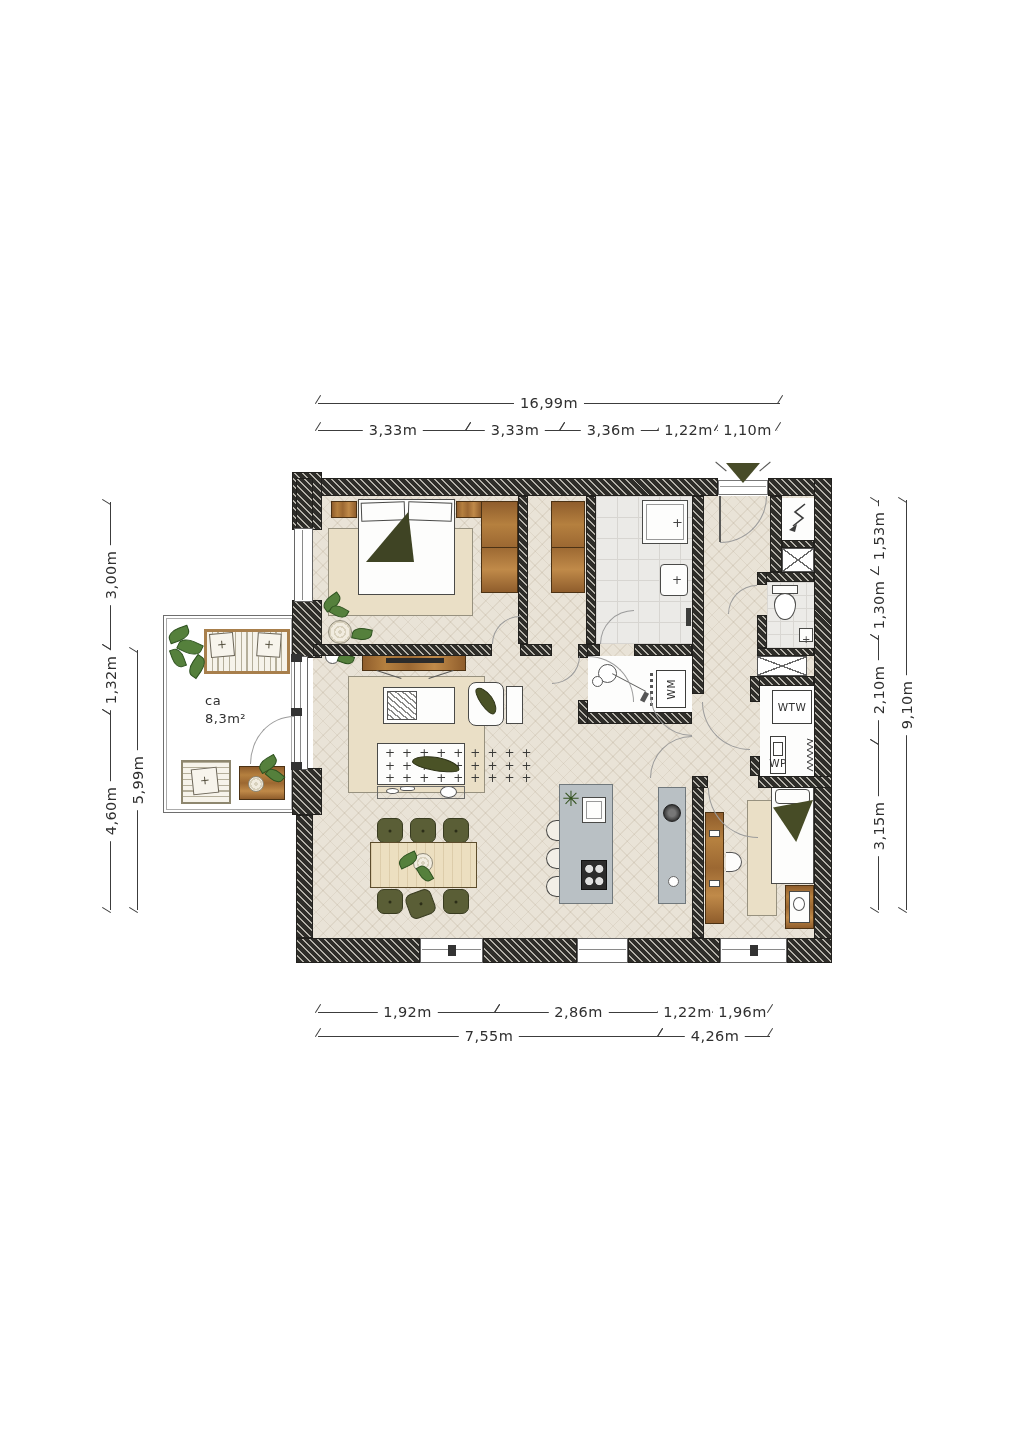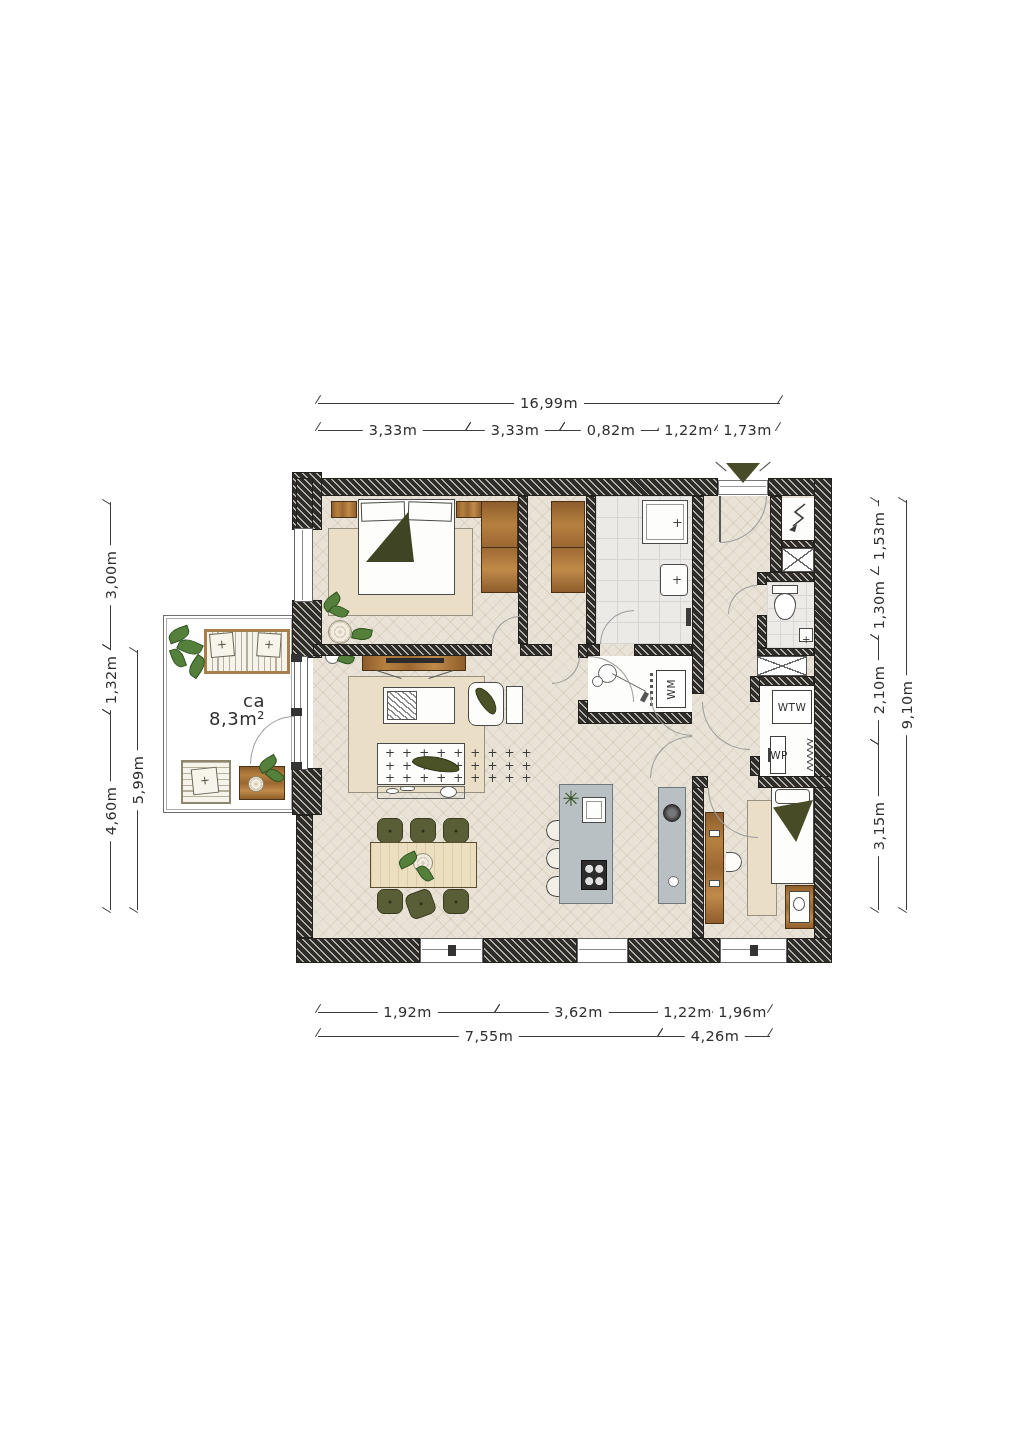--- a/index.html
+++ b/index.html
@@ -64,52 +64,52 @@
   .dim-h{position:absolute;border-top:1.4px solid #3c3c3c;}
   .dim-h::before,.dim-h::after{content:"";position:absolute;top:-5px;width:10px;border-top:1.4px solid #3c3c3c;transform:rotate(-58deg);}
   .dim-h::before{left:-5px;}.dim-h::after{right:-5px;}
   .dim-h>span{position:absolute;left:50%;top:0;transform:translate(-50%,-56%);background:#fff;padding:0 6px;
               font-size:14.5px;white-space:nowrap;letter-spacing:.4px;}
   .dim-v{position:absolute;border-left:1.4px solid #3c3c3c;}
   .dim-v::before,.dim-v::after{content:"";position:absolute;left:-5px;height:10px;border-left:1.4px solid #3c3c3c;transform:rotate(-58deg);}
   .dim-v::before{top:-5px;}.dim-v::after{bottom:-5px;}
   .dim-v>span{position:absolute;top:50%;left:0;transform:translate(-50%,-50%) rotate(-90deg);background:#fff;padding:0 6px;
               font-size:14.5px;white-space:nowrap;letter-spacing:.4px;}
-  .arealabel{font-size:18px;letter-spacing:.5px;text-align:right;line-height:18px;color:#2f2f2f;}
+  .arealabel{font-size:13px;letter-spacing:.5px;text-align:left;line-height:18px;color:#2f2f2f;}
   .vtext{writing-mode:vertical-rl;transform:rotate(180deg);}
 </style>
 </head>
 <body>
 
 <div id="canvas">
 
   <div class="dim-h" style="left:318px;top:403px;width:462px">
       <span>16,99m</span>
     </div>
   <div class="dim-h" style="left:318px;top:430px;width:150px">
       <span>3,33m</span>
     </div>
   <div class="dim-h" style="left:468px;top:430px;width:94px">
       <span>3,33m</span>
     </div>
   <div class="dim-h" style="left:562px;top:430px;width:98px">
-      <span>0,82m</span>
+      <span>3,36m</span>
     </div>
   <div class="dim-h" style="left:660px;top:430px;width:57px">
       <span>1,22m</span>
     </div>
   <div class="dim-h" style="left:717px;top:430px;width:61px">
-      <span>1,73m</span>
+      <span>1,10m</span>
     </div>
 
   <div class="dim-h" style="left:318px;top:1012px;width:179px">
       <span>1,92m</span>
     </div>
   <div class="dim-h" style="left:497px;top:1012px;width:163px">
-      <span>3,62m</span>
+      <span>2,86m</span>
     </div>
   <div class="dim-h" style="left:660px;top:1012px;width:55px">
       <span>1,22m</span>
     </div>
   <div class="dim-h" style="left:715px;top:1012px;width:55px">
       <span>1,96m</span>
     </div>
   <div class="dim-h" style="left:318px;top:1036px;width:342px">
       <span>7,55m</span>
     </div>
@@ -280,21 +280,21 @@
 
   <div class="abs wfurn" style="left:772px;top:585px;width:26px;height:9px"></div>
   <div class="abs" style="left:774px;top:593px;width:22px;height:27px;border:1.3px solid #4a4a48;border-radius:50% 50% 50% 50%/42% 42% 58% 58%;background:#fff"></div>
   <div class="abs wfurn" style="left:799px;top:628px;width:14px;height:14px">
     <div class="abs" style="left:2px;top:5px;font-size:10px;color:#444">+</div>
   </div>
 
   <div class="abs equipbox" style="left:772px;top:690px;width:40px;height:34px">
     <span>WTW</span>
   </div>
-  <div class="abs equipbox" style="left:770px;top:736px;width:16px;height:38px;flex-direction:row">
+  <div class="abs equipbox" style="left:770px;top:736px;width:16px;height:38px;flex-direction:column">
     <span style="display:block;width:8px;height:12px;border:1.2px solid #3e3e3c;margin-bottom:1px"></span>
     <span>WP</span>
   </div>
   <div class="abs" style="left:806px;top:738px;width:8px;height:34px">
     <svg width="8" height="34" viewBox="0 0 8 34">
         <polyline points="1,1 7,3 1,6 7,9 1,12 7,15 1,18 7,21 1,24 7,27 1,30 7,33" fill="none" stroke="#3c3c3c" stroke-width="1"></polyline>
       </svg>
   </div>
 
   <div class="abs wall" style="left:296px;top:478px;width:422px;height:18px"></div>

